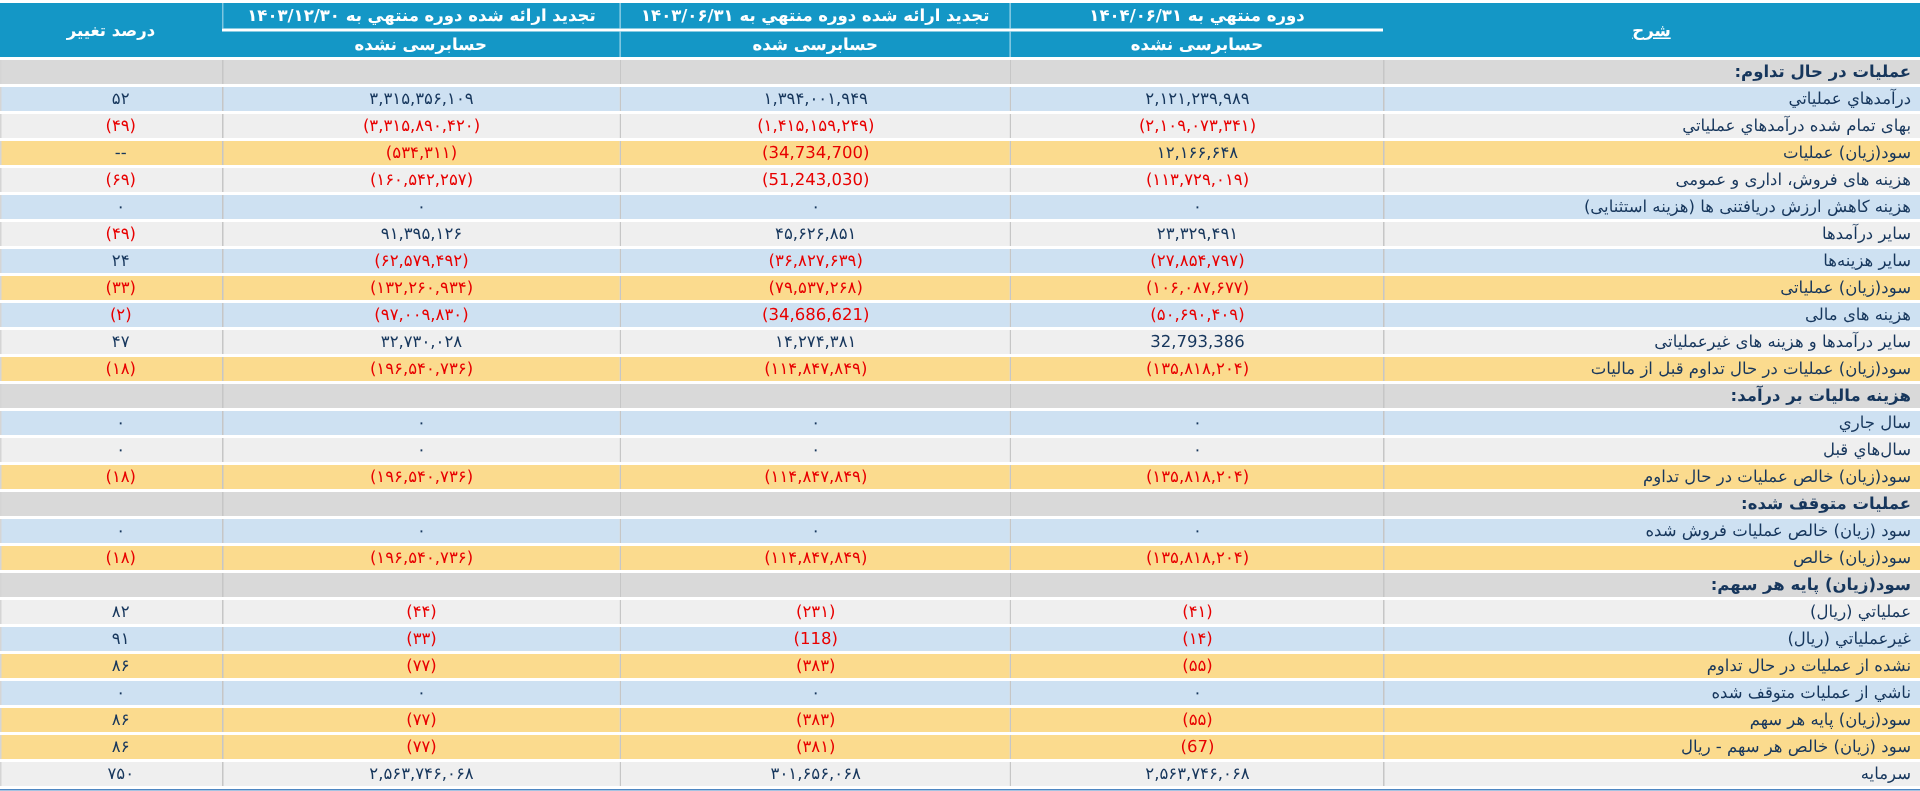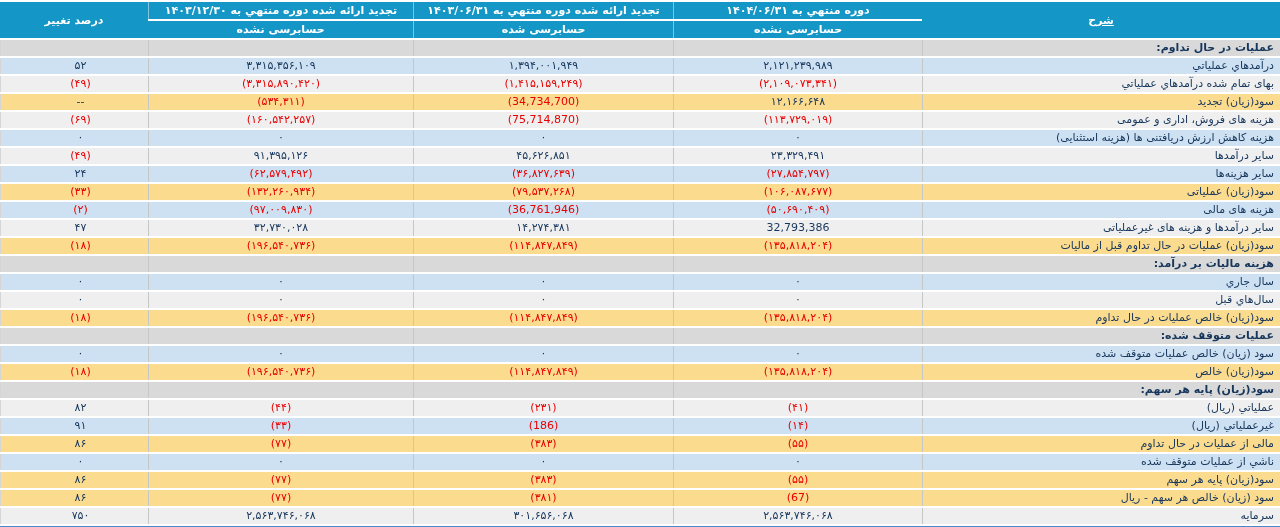--- a/index.html
+++ b/index.html
@@ -109,30 +109,30 @@
           <td class="num-cell">۵۲</td>
         </tr>
         <tr class="plain">
           <td class="desc-cell">بهای تمام شده درآمدهاي عملياتي</td>
           <td class="num-cell neg">(۲,۱۰۹,۰۷۳,۳۴۱)</td>
           <td class="num-cell neg">(۱,۴۱۵,۱۵۹,۲۴۹)</td>
           <td class="num-cell neg">(۳,۳۱۵,۸۹۰,۴۲۰)</td>
           <td class="num-cell neg">(۴۹)</td>
         </tr>
         <tr class="yellow">
-          <td class="desc-cell">سود(زیان) تجدید</td>
+          <td class="desc-cell">سود(زیان) عملیات</td>
           <td class="num-cell">۱۲,۱۶۶,۶۴۸</td>
           <td class="num-cell neg">(34,734,700)</td>
           <td class="num-cell neg">(۵۳۴,۳۱۱)</td>
           <td class="num-cell">--</td>
         </tr>
         <tr class="plain">
           <td class="desc-cell">هزینه های فروش، اداری و عمومی</td>
           <td class="num-cell neg">(۱۱۳,۷۲۹,۰۱۹)</td>
-          <td class="num-cell neg">(75,714,870)</td>
+          <td class="num-cell neg">(51,243,030)</td>
           <td class="num-cell neg">(۱۶۰,۵۴۲,۲۵۷)</td>
           <td class="num-cell neg">(۶۹)</td>
         </tr>
         <tr class="blue">
           <td class="desc-cell">هزینه کاهش ارزش دریافتنی ها (هزینه استثنایی)</td>
           <td class="num-cell">۰</td>
           <td class="num-cell">۰</td>
           <td class="num-cell">۰</td>
           <td class="num-cell">۰</td>
         </tr>
@@ -153,21 +153,21 @@
         <tr class="yellow">
           <td class="desc-cell">سود(زیان) عملیاتی</td>
           <td class="num-cell neg">(۱۰۶,۰۸۷,۶۷۷)</td>
           <td class="num-cell neg">(۷۹,۵۳۷,۲۶۸)</td>
           <td class="num-cell neg">(۱۳۲,۲۶۰,۹۳۴)</td>
           <td class="num-cell neg">(۳۳)</td>
         </tr>
         <tr class="blue">
           <td class="desc-cell">هزینه های مالی</td>
           <td class="num-cell neg">(۵۰,۶۹۰,۴۰۹)</td>
-          <td class="num-cell neg">(36,761,946)</td>
+          <td class="num-cell neg">(34,686,621)</td>
           <td class="num-cell neg">(۹۷,۰۰۹,۸۳۰)</td>
           <td class="num-cell neg">(۲)</td>
         </tr>
         <tr class="plain">
           <td class="desc-cell">سایر درآمدها و هزینه های غیرعملیاتی</td>
           <td class="num-cell">32,793,386</td>
           <td class="num-cell">۱۴,۲۷۴,۳۸۱</td>
           <td class="num-cell">۳۲,۷۳۰,۰۲۸</td>
           <td class="num-cell">۴۷</td>
         </tr>
@@ -207,21 +207,21 @@
           <td class="num-cell neg">(۱۸)</td>
         </tr>
         <tr class="section">
           <td class="desc-cell">عملیات متوقف شده:</td>
           <td class="num-cell"></td>
           <td class="num-cell"></td>
           <td class="num-cell"></td>
           <td class="num-cell"></td>
         </tr>
         <tr class="blue">
-          <td class="desc-cell">سود (زیان) خالص عملیات متوقف شده</td>
+          <td class="desc-cell">سود (زیان) خالص عملیات فروش شده</td>
           <td class="num-cell">۰</td>
           <td class="num-cell">۰</td>
           <td class="num-cell">۰</td>
           <td class="num-cell">۰</td>
         </tr>
         <tr class="yellow">
           <td class="desc-cell">سود(زیان) خالص</td>
           <td class="num-cell neg">(۱۳۵,۸۱۸,۲۰۴)</td>
           <td class="num-cell neg">(۱۱۴,۸۴۷,۸۴۹)</td>
           <td class="num-cell neg">(۱۹۶,۵۴۰,۷۳۶)</td>
@@ -237,26 +237,26 @@
         <tr class="plain">
           <td class="desc-cell">عملياتي (ريال)</td>
           <td class="num-cell neg">(۴۱)</td>
           <td class="num-cell neg">(۲۳۱)</td>
           <td class="num-cell neg">(۴۴)</td>
           <td class="num-cell">۸۲</td>
         </tr>
         <tr class="blue">
           <td class="desc-cell">غیرعملیاتي (ریال)</td>
           <td class="num-cell neg">(۱۴)</td>
-          <td class="num-cell neg">(186)</td>
+          <td class="num-cell neg">(118)</td>
           <td class="num-cell neg">(۳۳)</td>
           <td class="num-cell">۹۱</td>
         </tr>
         <tr class="yellow">
-          <td class="desc-cell">مالی از عملیات در حال تداوم</td>
+          <td class="desc-cell">نشده از عملیات در حال تداوم</td>
           <td class="num-cell neg">(۵۵)</td>
           <td class="num-cell neg">(۳۸۳)</td>
           <td class="num-cell neg">(۷۷)</td>
           <td class="num-cell">۸۶</td>
         </tr>
         <tr class="blue">
           <td class="desc-cell">ناشي از عملیات متوقف شده</td>
           <td class="num-cell">۰</td>
           <td class="num-cell">۰</td>
           <td class="num-cell">۰</td>

